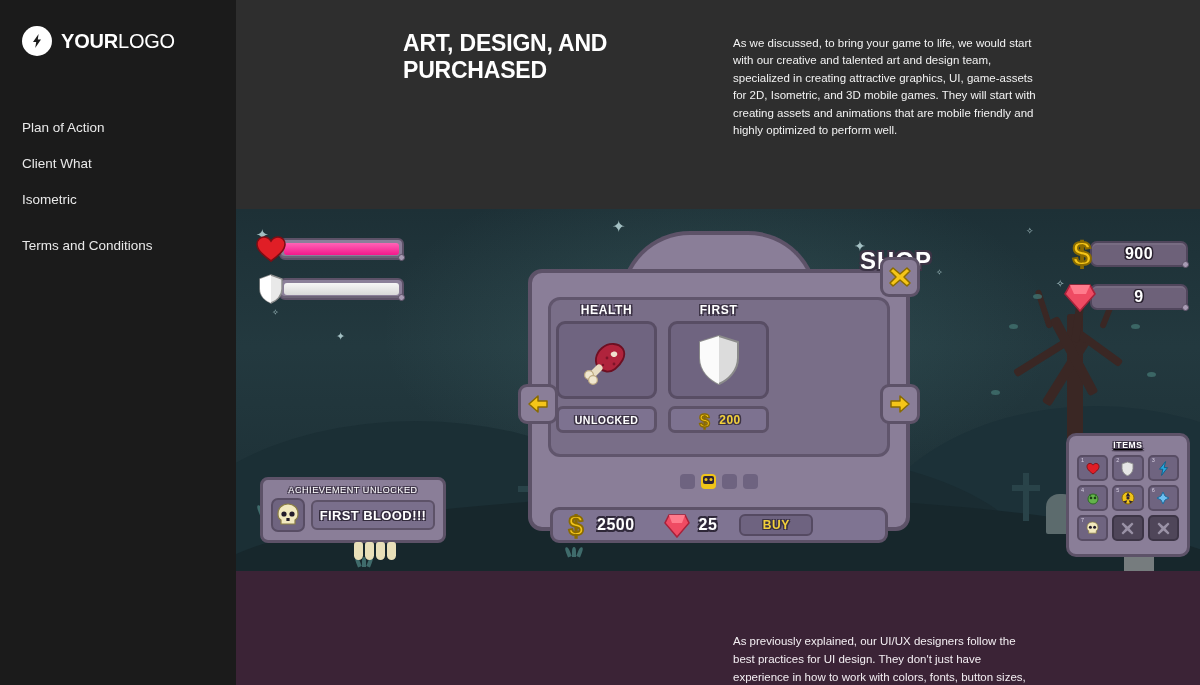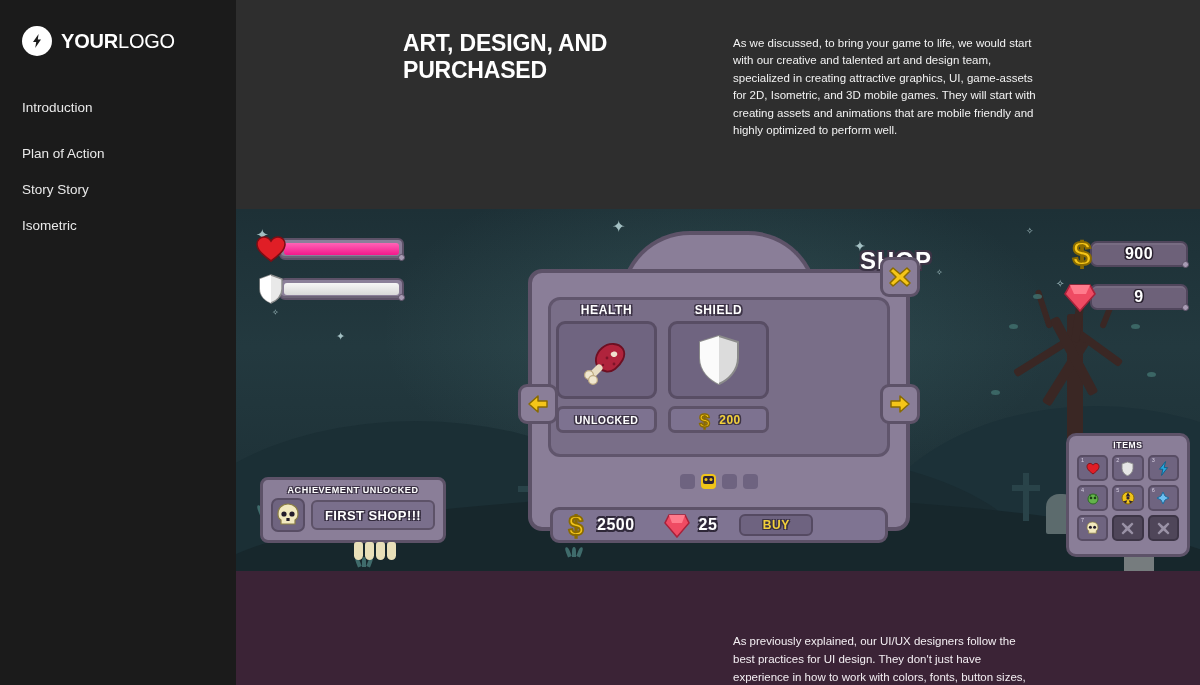--- a/index.html
+++ b/index.html
@@ -152,38 +152,38 @@
              text-shadow:-1.3px -1.3px 0 #3c3345,1.3px -1.3px 0 #3c3345,
                          -1.3px 1.3px 0 #3c3345,1.3px 1.3px 0 #3c3345; }
 
   .sqbtn { position:absolute; width:40px; height:40px; background:#8a7e98;
            border:3.5px solid #5d5268; border-radius:9px; display:flex;
            align-items:center; justify-content:center; z-index:8; }
 
   
   .toast { position:absolute; left:24px; top:268px; width:186px; height:66px;
            background:#8a7e98; border:3px solid #5d5268; border-radius:8px; }
-  .toast-title { text-align:center; font-size:9px; font-weight:bold; color:#fff;
+  .toast-title { text-align:center; font-size:9px; font-weight:normal; color:#fff;
                  letter-spacing:.6px; margin-top:5px;
                  text-shadow:-1.2px -1.2px 0 #3c3345,1.2px -1.2px 0 #3c3345,
                              -1.2px 1.2px 0 #3c3345,1.2px 1.2px 0 #3c3345; }
   .toast-row { display:flex; align-items:center; gap:6px; padding:3px 8px 0 8px; }
   .toast-icon { width:34px; height:34px; background:#6f6480; border:2.5px solid #584d64;
                 border-radius:7px; display:flex; align-items:center; justify-content:center; }
   .toast-name { flex:1; height:30px; background:#7a6f8c; border:2.5px solid #5d5268;
                 border-radius:6px; display:flex; align-items:center; justify-content:center; }
   .toast-name span { font-size:13px; font-weight:bold; color:#fff; letter-spacing:.4px;
                      text-shadow:-1.4px -1.4px 0 #342c3e,1.4px -1.4px 0 #342c3e,
                                  -1.4px 1.4px 0 #342c3e,1.4px 1.4px 0 #342c3e; }
   .bones { position:absolute; left:118px; top:333px; display:flex; gap:2px; }
   .bones i { width:9px; height:18px; background:#e8dfb8; border-radius:3px 3px 5px 5px; }
 
   
   .items { position:absolute; left:830px; top:224px; width:124px; height:124px;
-           background:#8a7e98; border:3px solid #5d5268; border-radius:10px; }
+           background:#8a7e98; border:3px solid #5d5268; border-radius:10px;text-decoration:underline; }
   .items-title { text-align:center; font-size:8.5px; font-weight:bold; color:#fff;
                  letter-spacing:.7px; margin-top:4px;
                  text-shadow:-1.2px -1.2px 0 #3c3345,1.2px -1.2px 0 #3c3345,
                              -1.2px 1.2px 0 #3c3345,1.2px 1.2px 0 #3c3345; }
   .items-grid { display:grid; grid-template-columns:repeat(3,1fr); gap:4px;
                 padding:5px 8px; }
   .cell { height:26px; background:#6f6480; border:2px solid #584d64; border-radius:5px;
           display:flex; align-items:center; justify-content:center; position:relative; }
   .cell.empty { background:#4f4659; border-color:#3d3546; }
   .cell-num { position:absolute; left:2px; top:0px; font-size:5.5px; color:#d8d0e2; }
@@ -199,38 +199,38 @@
     <div class="logo-row">
       <div class="logo-mark">
         <svg width="16" height="16" viewBox="0 0 16 16">
             <path d="M9.6 1 4 9h3.2l-1 6 5.8-8.4H8.8z" fill="#1b1b1b"></path>
           </svg>
       </div>
       <div class="logo-text"><span>YOUR</span><span class="lite">LOGO</span></div>
     </div>
 
     <nav class="nav">
-      <div class="nav-item">
-          <span>Introduction</span>
-        </div>
       <div class="nav-gap"></div>
       <div class="nav-gap"></div>
       <div class="nav-item">
           <span>Plan of Action</span>
         </div>
       <div class="nav-gap"></div>
       <div class="nav-item">
-          <span>Story Story</span>
+          <span>Client What</span>
         </div>
       <div class="nav-gap"></div>
       <div class="nav-item">
           <span>Isometric</span>
         </div>
       <div class="nav-gap"></div>
       <div class="nav-gap"></div>
+      <div class="nav-item">
+          <span>Terms and Conditions</span>
+        </div>
     </nav>
   </aside>
 
   <main class="content">
 
     <section class="band-top">
       <h1 class="h1">ART, DESIGN, AND PURCHASED</h1>
       <p class="body">As we discussed, to bring your game to life, we would start with our creative and talented art and design team, specialized in creating attractive graphics, UI, game-assets for 2D, Isometric, and 3D mobile games. They will start with creating assets and animations that are mobile friendly and highly optimized to perform well.</p>
     </section>
 
@@ -367,21 +367,21 @@
                 <circle cx="8" cy="41" r="4.4" fill="#f0e6cf" stroke="#bda981" stroke-width="1.2"></circle>
                 <circle cx="12" cy="46" r="4.4" fill="#f0e6cf" stroke="#bda981" stroke-width="1.2"></circle>
               </svg>
             </div>
             <div class="slot-price">
               <span class="price-txt white">UNLOCKED</span>
             </div>
           </div>
 
           <div class="slot">
-            <div class="slot-name">SHIELD</div>
+            <div class="slot-name">FIRST</div>
             <div class="slot-box">
               <svg width="44" height="52" viewBox="0 0 44 52">
                 <path d="M22 2 3 8v16c0 13 10 22 19 26 9-4 19-13 19-26V8z" fill="#dcdcdc" stroke="#8a8a8a" stroke-width="2"></path>
                 <path d="M22 2 3 8v16c0 13 10 22 19 26z" fill="#fbfbfb"></path>
               </svg>
             </div>
             <div class="slot-price">
               <svg width="17" height="20" viewBox="0 0 17 20">
                   <text x="8.5" y="17" font-size="19" font-weight="bold" text-anchor="middle" fill="#f5c518" stroke="#8a6b00" stroke-width="1.4" font-family="Liberation Sans, sans-serif">$</text>
                 </svg>
@@ -441,21 +441,21 @@
         <div class="toast-row">
           <div class="toast-icon">
             <svg width="22" height="24" viewBox="0 0 22 24">
               <path d="M11 1C5 1 1 5 1 11c0 3 1 5 3 6v4h14v-4c2-1 3-3 3-6 0-6-4-10-10-10z" fill="#f2e9bf" stroke="#8a7e45" stroke-width="1.2"></path>
               <circle cx="7" cy="11" r="2.6" fill="#231c2b"></circle>
                 <circle cx="15" cy="11" r="2.6" fill="#231c2b"></circle>
               <rect x="9.4" y="15" width="3.2" height="3" fill="#231c2b"></rect>
             </svg>
           </div>
           <div class="toast-name">
-            <span>FIRST SHOP!!!</span>
+            <span>FIRST BLOOD!!!</span>
           </div>
         </div>
       </div>
       <div class="bones">
           <i></i>
           <i></i>
           <i></i>
           <i></i>
         </div>
 

